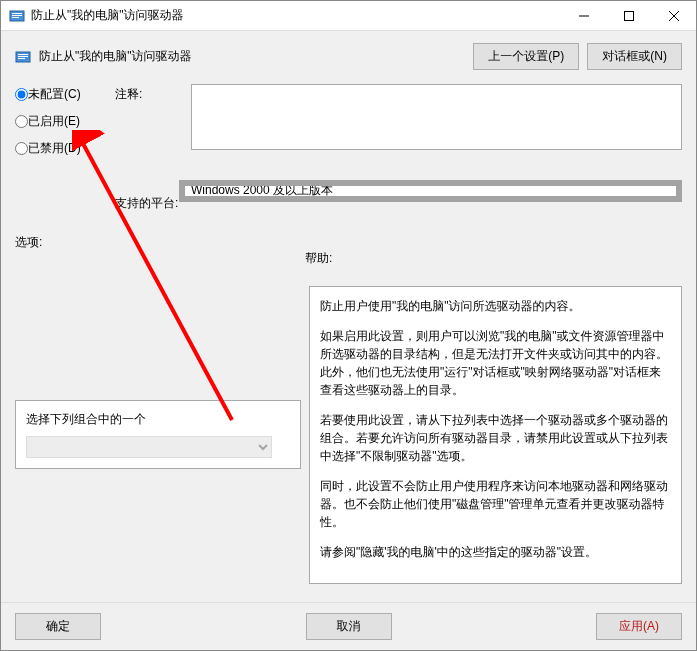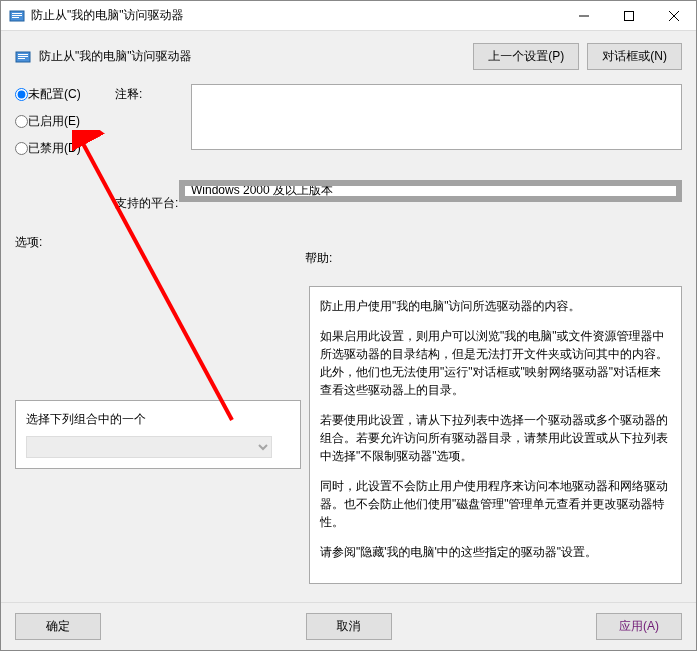--- a/index.html
+++ b/index.html
@@ -70,21 +70,21 @@
     }
     .btn {
       background: #e1e1e1;
       border: 1px solid #adadad;
       padding: 4px 14px;
       font-size: 12px;
       font-family: inherit;
       cursor: pointer;
       min-width: 86px;
     }
-    .btn.disabled { color: #701a75; cursor: default; }
+    .btn.disabled { color: #b91c1c; cursor: default; }
     .config-row {
       display: flex;
       align-items: flex-start;
       padding: 6px 14px;
     }
     .radio-group {
       width: 100px;
       display: flex;
       flex-direction: column;
       gap: 10px;

